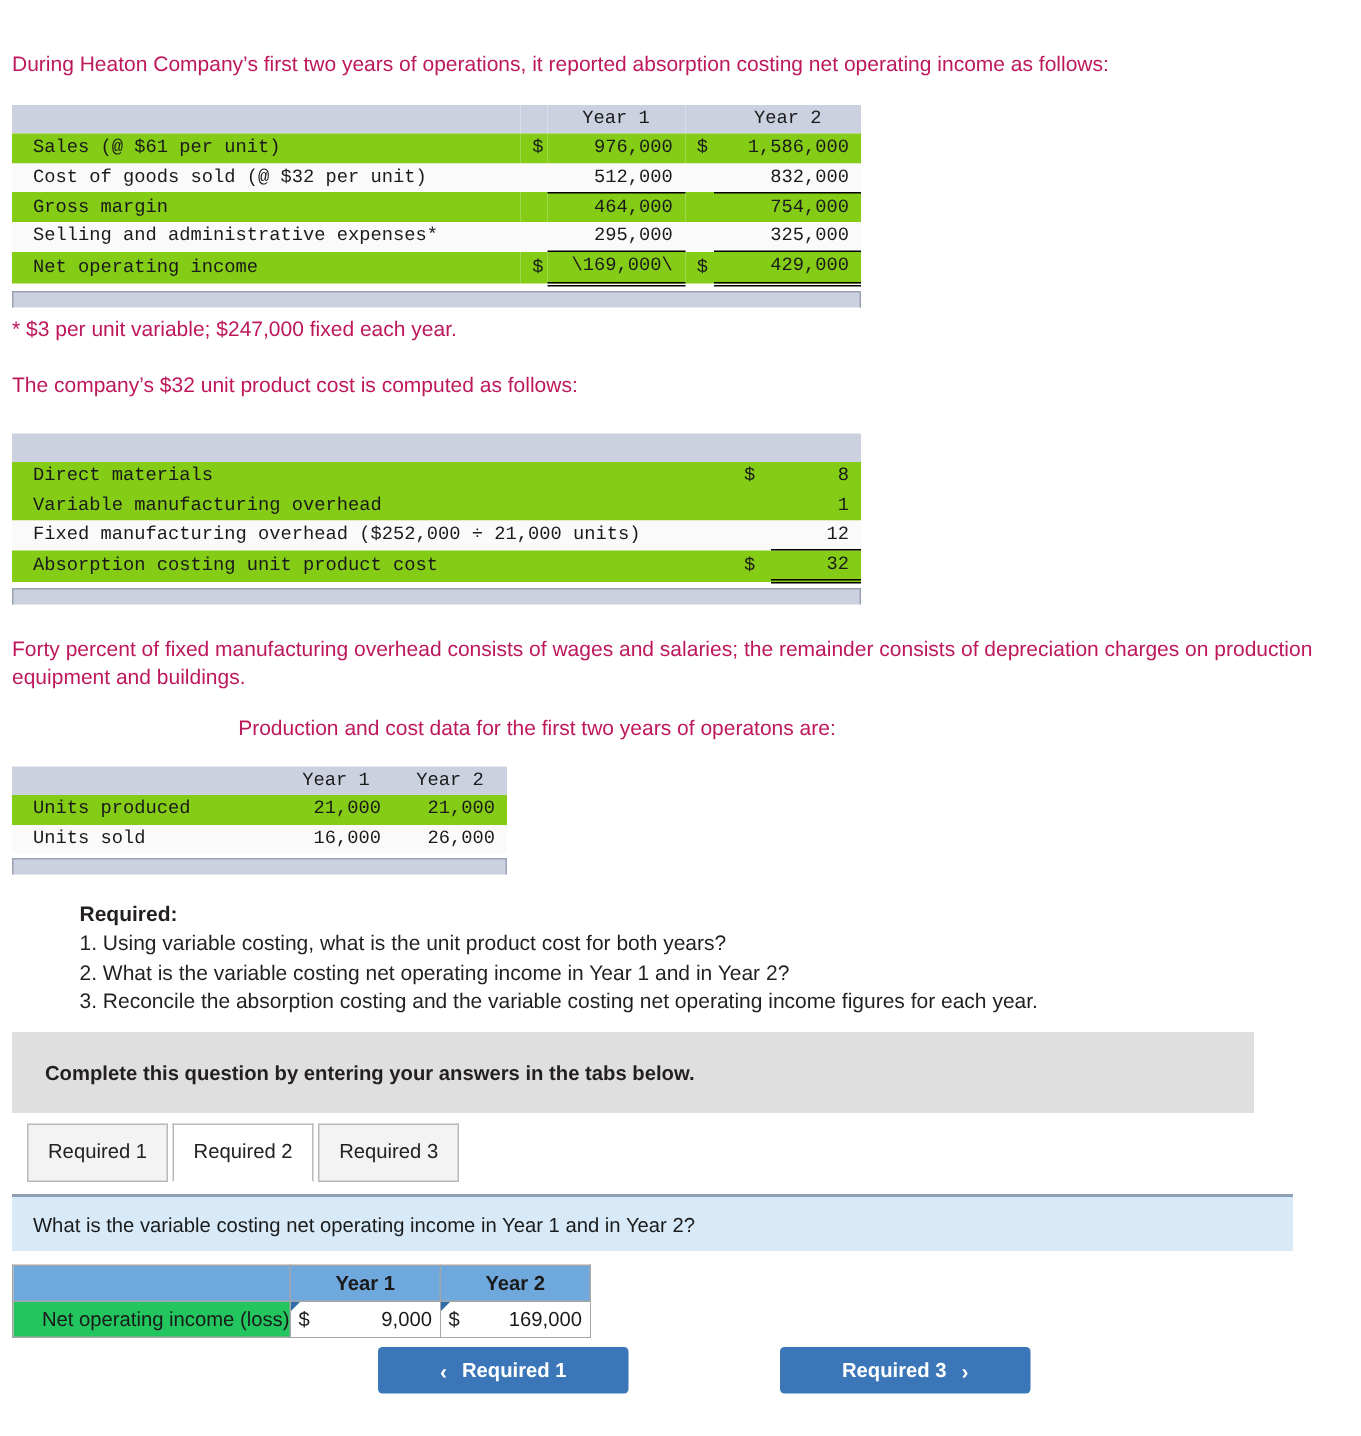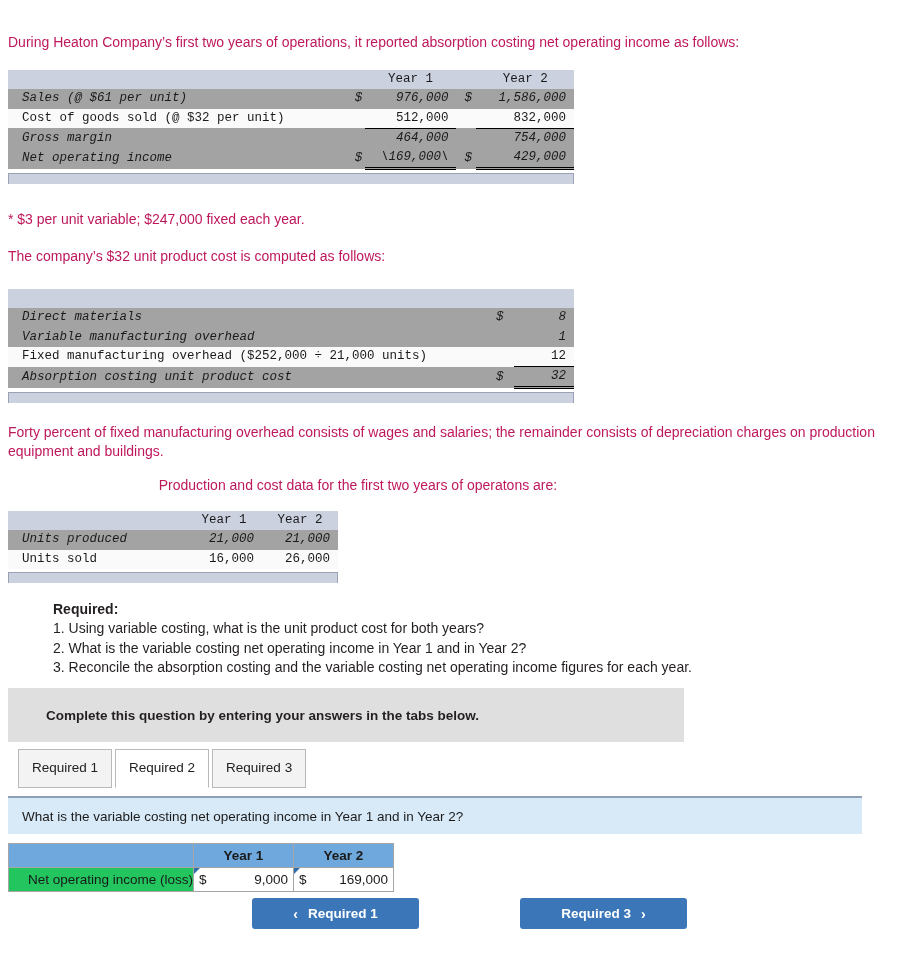--- a/index.html
+++ b/index.html
@@ -39,21 +39,21 @@
     width: 100%;
   }
   table.fin td, table.fin th {
     padding: 1px 0;
     font-weight: normal;
     white-space: pre;
     line-height: 1.38;
   }
   .fin thead th { background: #ccd1e0; text-align: center; }
   .fin thead th.blank { background: #ccd1e0; }
-  .fin tbody tr.odd td { background: #a3a3a3; font-style: italic; }
+  .fin tbody tr.odd td { background: #84cc16; }
   .fin tbody tr.even td { background: #fafafa; }
   .lbl { padding-left: 14px !important; text-align: left; }
   .num { text-align: right; padding-right: 8px !important; }
   .cur { text-align: left; padding-left: 8px !important; width: 18px; }
   .u-single { border-bottom: 1px solid #000; }
   .u-double { border-bottom: 3px double #000; }
   .tbl-footer {
     height: 11px;
     background: #ccd1e0;
     border-top: 1px solid #9aa2b5;
@@ -83,23 +83,23 @@
   #table-production .c-y2 { width: 76px; }
 
   
   .req-block { position: absolute; left: 8px; top: 600px; width: 800px; margin-left: 45px; }
   .req-title { font-weight: bold; font-size: 14px; line-height: 1.38; }
   .req-item { font-size: 14px; line-height: 1.38; }
 
   
   .banner {
     position: absolute; left: 8px; top: 688px;
-    width: 676px; height: 54px;
+    width: 828px; height: 54px;
     background: #dfdfdf;
-    display: flex; align-items: center; padding-left: 16px;
+    display: flex; align-items: center;
   }
   .banner-text {
     font-weight: bold; font-size: 13.5px; color: #231f20;
     padding-left: 22px;
   }
 
   
   .tabs { position: absolute; left: 18px; top: 749px; display: flex; align-items: flex-end; z-index: 3; }
   .tab {
     border: 1px solid #b9b9b9;
@@ -220,20 +220,27 @@
           <td class="cur"></td>
           <td class="num u-single">832,000</td>
         </tr>
         <tr class="odd">
           <td class="lbl">Gross margin</td>
           <td class="cur"></td>
           <td class="num">464,000</td>
           <td class="cur"></td>
           <td class="num">754,000</td>
         </tr>
+        <tr class="even">
+          <td class="lbl">Selling and administrative expenses*</td>
+          <td class="cur"></td>
+          <td class="num u-single">295,000</td>
+          <td class="cur"></td>
+          <td class="num u-single">325,000</td>
+        </tr>
         <tr class="odd">
           <td class="lbl">Net operating income</td>
           <td class="cur">$</td>
           <td class="num u-double">\169,000\</td>
           <td class="cur">$</td>
           <td class="num u-double">429,000</td>
         </tr>
       </tbody>
     </table>
     <div class="tbl-footer"></div>

